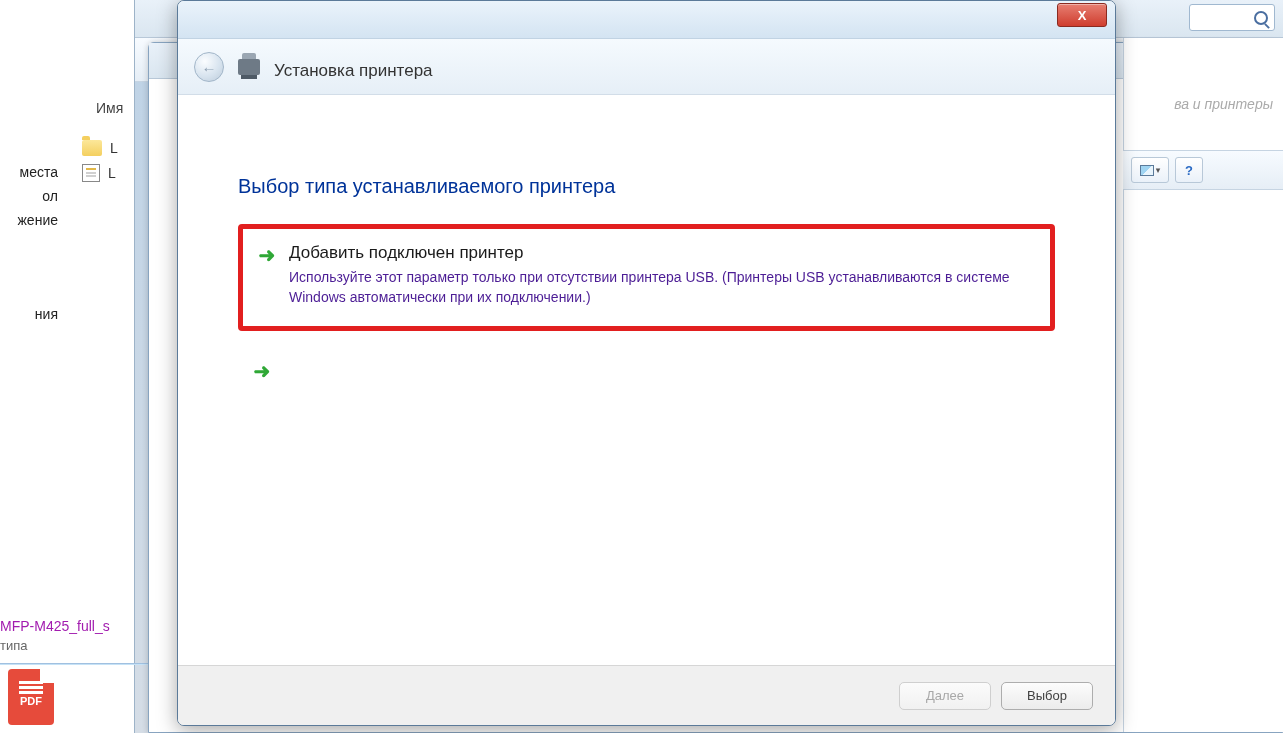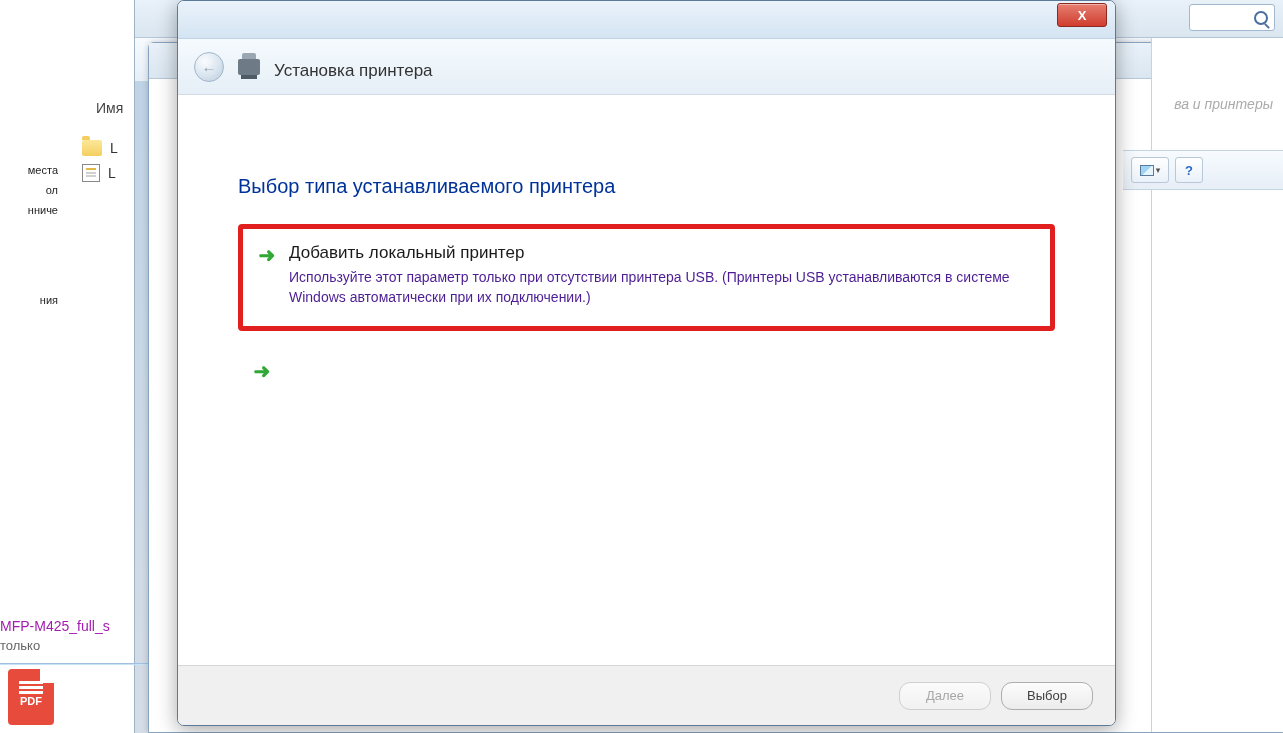--- a/index.html
+++ b/index.html
@@ -143,21 +143,21 @@
       height: 2px;
       background: #e2b848;
       box-shadow: 0 4px 0 #d0d0d0, 0 7px 0 #d0d0d0;
     }
 
     .bg-side-labels {
       position: absolute;
       left: 0;
       top: 160px;
       width: 60px;
-      font-size: 11px;
+      font-size: 14px;
       color: #222;
     }
     .bg-side-labels div {
       padding: 4px 2px;
       white-space: nowrap;
       text-align: right;
       overflow: hidden;
     }
 
     .bg-filename-cut {
@@ -219,21 +219,21 @@
       color: #fff;
       font-weight: bold;
       font-size: 11px;
     }
 
     
     .bg-right-window {
       position: absolute;
       right: 0;
       top: 38px;
-      width: 132px;
+      width: 160px;
       height: 694px;
       background: #fff;
       border-left: 1px solid #c6d4e2;
     }
     .bg-right-search-frag {
       position: absolute;
       right: 8px;
       top: 4px;
       width: 86px;
       height: 27px;
@@ -466,21 +466,21 @@
       align-items: center;
       justify-content: flex-end;
       padding-right: 22px;
       gap: 10px;
     }
     .btn {
       min-width: 92px;
       height: 28px;
       background: linear-gradient(180deg,#fcfcfc,#ececec);
       border: 1px solid #adadad;
-      border-radius: 11px;
+      border-radius: 5px;
       font-size: 13px;
       display: flex;
       align-items: center;
       justify-content: center;
       color: #414141;
       padding: 0 16px;
     }
     .btn.disabled {
       color: #a8a8a8;
       border-color: #cfcfcf;
@@ -531,27 +531,27 @@
   </div>
   <div class="bg-file-row">
     <span class="inf-icon"></span>
     <span>L</span>
   </div>
 </div>
 
 <div class="bg-side-labels">
   <div>места</div>
   <div>ол</div>
-  <div>нниче</div>
+  <div>жение</div>
   <div style="height:70px"></div>
   <div>ния</div>
 </div>
 
 <div class="bg-filename-cut">MFP-M425_full_s</div>
-<div class="bg-filetype-cut">только</div>
+<div class="bg-filetype-cut">типа</div>
 <div class="bg-divider"></div>
 
 <div class="pdf-icon">
   <div class="lines"></div>
   <div class="txt">PDF</div>
 </div>
 
 <div class="bg-mid-window">
   <div class="bg-mid-titlezone"></div>
 </div>
@@ -585,21 +585,21 @@
     <span class="wiz-header-text">Установка принтера</span>
   </div>
 
   <div class="wiz-body">
     <div class="wiz-heading">Выбор типа устанавливаемого принтера</div>
 
     <div class="option-box option-highlight">
       <div class="option-row">
         <div class="arrow-badge">➜</div>
         <div>
-          <div class="option-title">Добавить локальный принтер</div>
+          <div class="option-title">Добавить подключен принтер</div>
           <div class="option-desc">Используйте этот параметр только при отсутствии принтера USB. (Принтеры USB устанавливаются в системе Windows автоматически при их подключении.)</div>
         </div>
       </div>
     </div>
 
     <div class="option-box">
       <div class="option-row">
         <div class="arrow-badge">➜</div>
         <div>
         </div>

